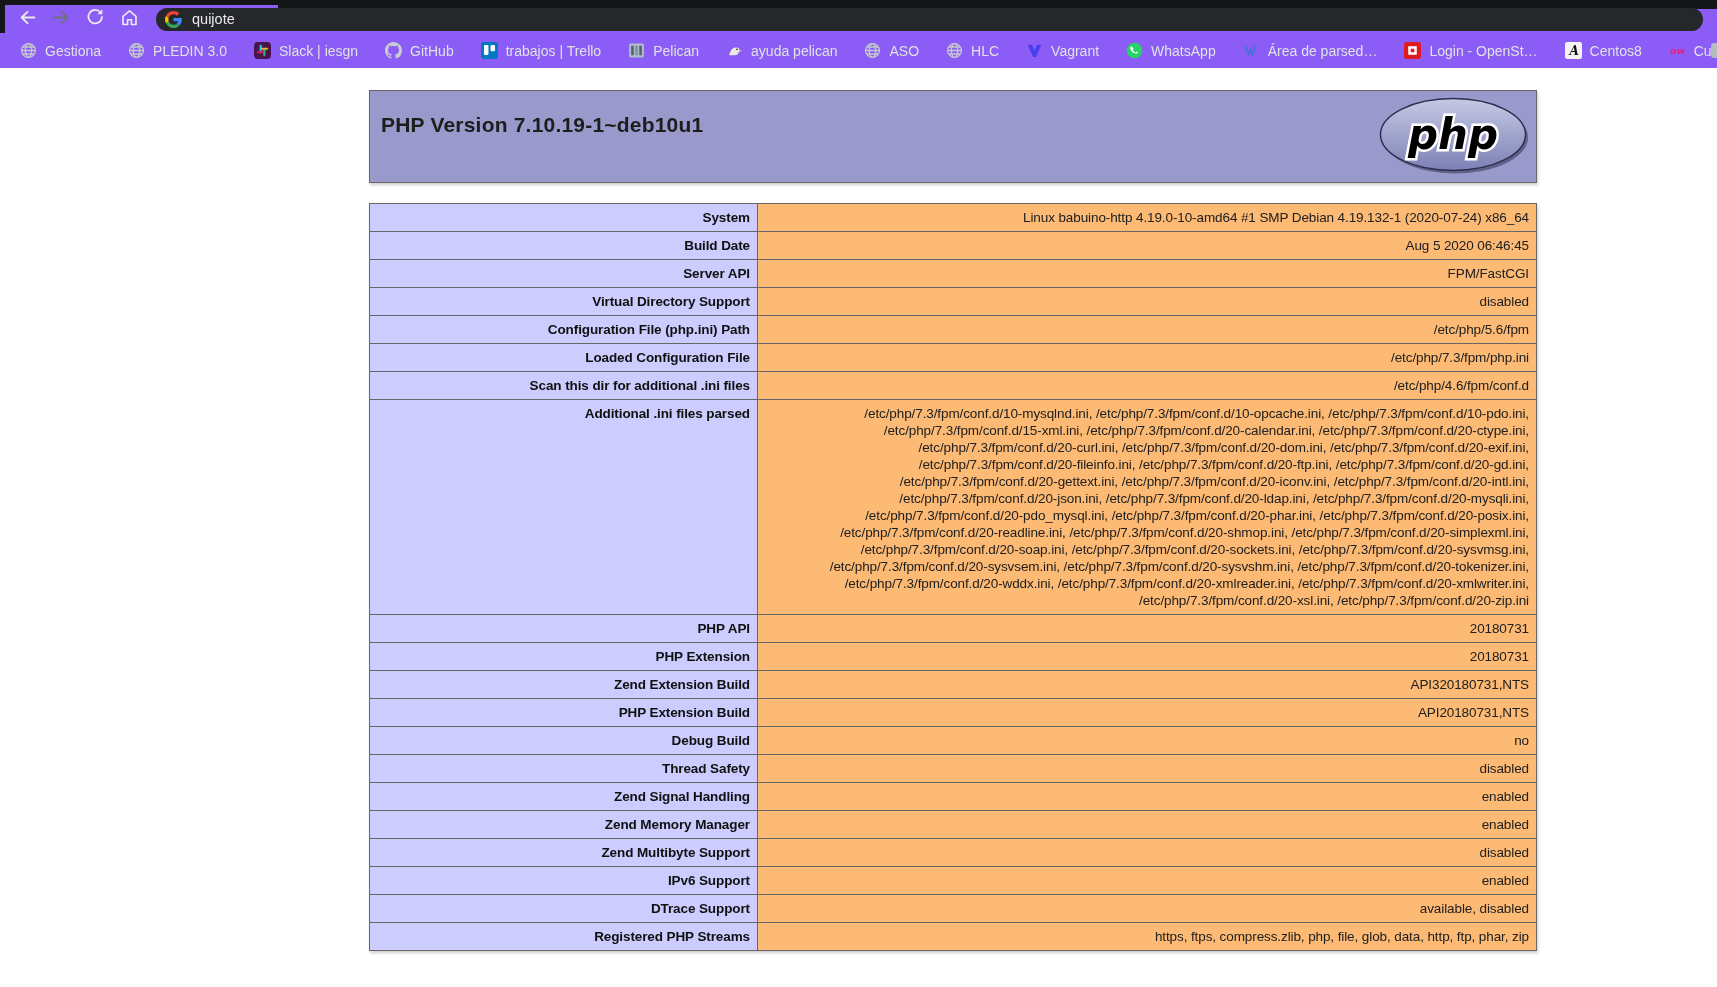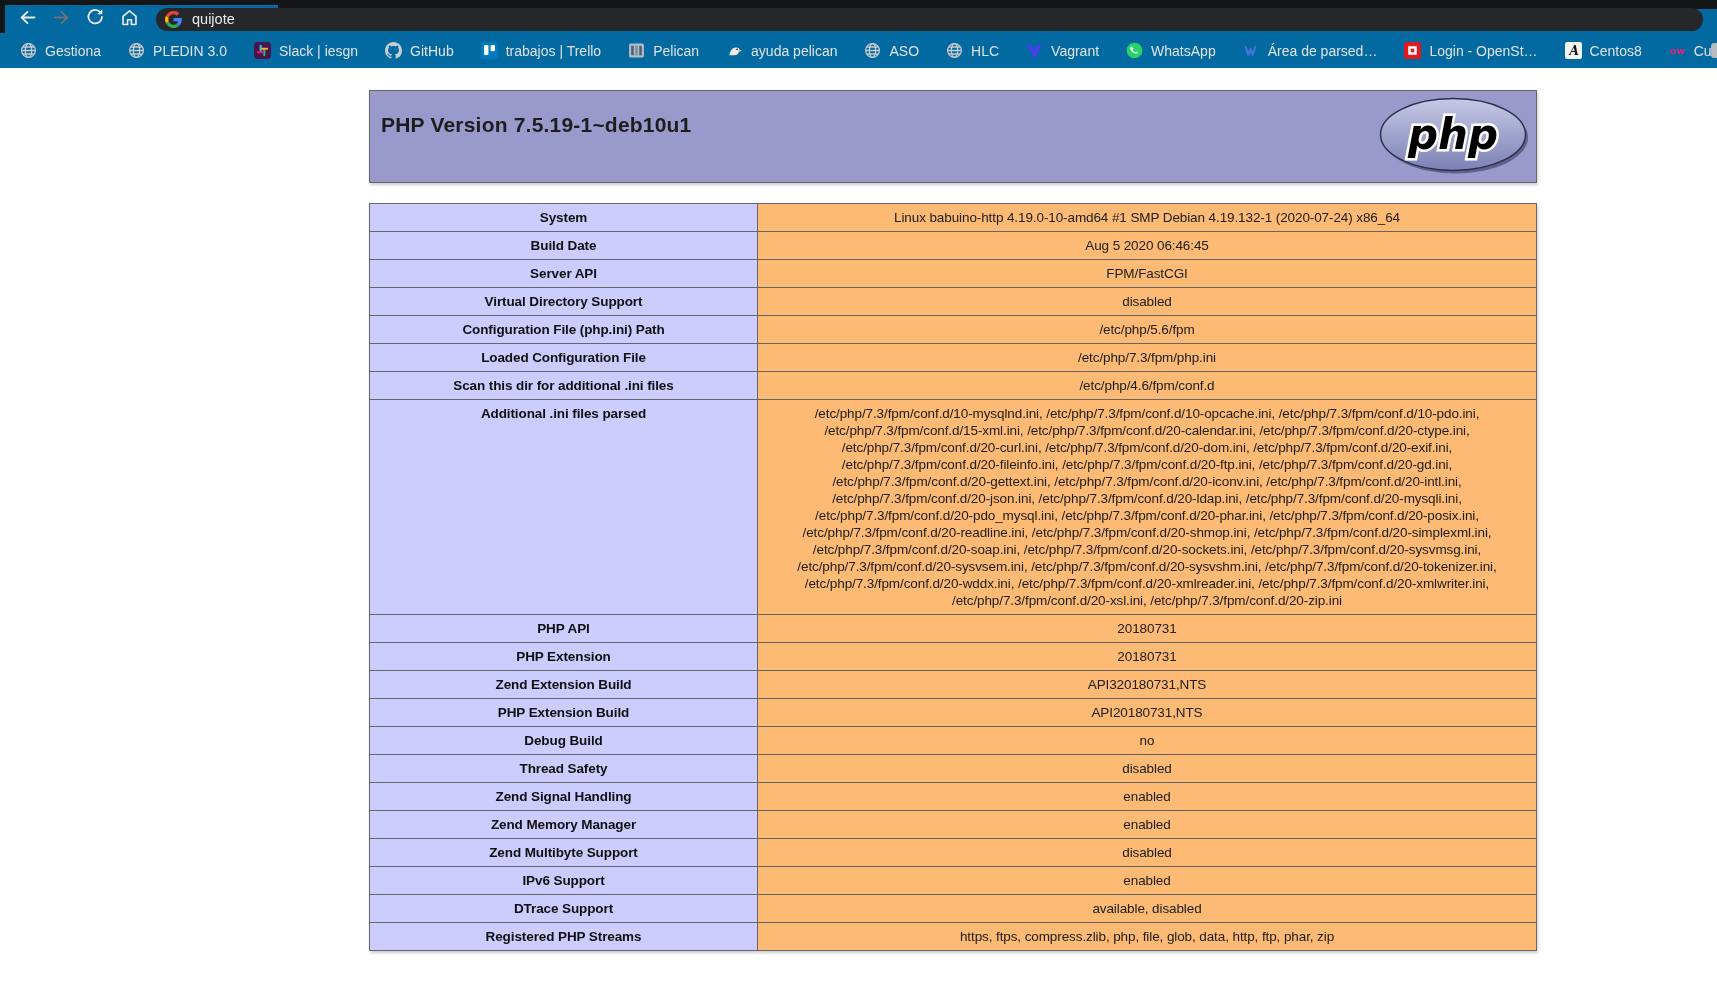--- a/index.html
+++ b/index.html
@@ -2,21 +2,21 @@
 <html><head>
 <meta charset="utf-8">
 <style>
   html,body{margin:0;padding:0}
   body{
     width:1717px;height:987px;overflow:hidden;background:#fff;
     font-family:"Liberation Sans",sans-serif;
     position:relative;
   }
   
-  .browser{position:relative;background:#0369a1;height:68px;width:100%}
+  .browser{position:relative;background:#8b5cf6;height:68px;width:100%}
   .frame-top{position:absolute;top:0;left:0;right:0;height:5px;background:#141517}
   .frame-top-right{position:absolute;top:0;left:278px;right:0;height:9px;background:#141517}
   .frame-left{position:absolute;top:0;left:0;width:5px;height:33px;background:#141517}
   .toolbar{position:relative;display:flex;align-items:center;height:33px;padding:5px 0 0 14px;box-sizing:border-box}
   .nav-btn{width:26px;height:24px;display:flex;align-items:center;justify-content:center;margin-right:8px;flex:0 0 auto;border-radius:13px}
   .omnibox{flex:1;height:23px;background:#26272b;border-radius:12px;margin:0 14px 0 6px;display:flex;align-items:center;padding:0 9px;min-width:0}
   .omni-favicon{width:17px;height:17px;margin-right:10px;display:inline-flex;flex:0 0 auto}
   .omni-text{color:#e8eaed;font-size:14.5px;white-space:nowrap}
   .bookmarks{position:relative;display:flex;align-items:center;height:35px;padding-left:20px;overflow:hidden}
   .bookmark{display:flex;align-items:center;margin-right:27px;white-space:nowrap;cursor:pointer}
@@ -34,21 +34,21 @@
     position:absolute;left:11px;top:22px;margin:0;
     font-size:21px;font-weight:bold;color:#1d1d1d;letter-spacing:.2px;
   }
   .php-logo{position:absolute;right:6px;top:5px;width:153px;height:79px;display:block}
   table.php-info{
     margin-left:369px;margin-top:20px;width:1168px;
     border-collapse:collapse;box-shadow:1px 2px 3px #ccc;table-layout:fixed;
   }
   table.php-info th,table.php-info td{
     border:1px solid #666;padding:5px 7px;font-size:13.5px;line-height:17px;
-    vertical-align:top;text-align:center;letter-spacing:-0.1px;word-wrap:break-word;
+    vertical-align:top;text-align:right;letter-spacing:-0.1px;word-wrap:break-word;
   }
   table.php-info th{background:#ccccff;width:373px;font-weight:bold;color:#101010}
   table.php-info td{background:#fdba74;color:#202020}
 </style>
 </head>
 <body>
 
 <div class="browser">
   <div class="frame-top"></div>
   <div class="frame-top-right"></div>
@@ -255,21 +255,21 @@
       <svg width="17" height="17" viewBox="0 0 16 16">
           <rect x="1" y="1" width="14" height="14" rx="3" fill="#b9bcbf"></rect>
         </svg>
     </span>
   </div>
 </div>
 
 <div class="php-page">
 
   <div class="php-header">
-    <h1 class="php-title">PHP Version 7.5.19-1~deb10u1</h1>
+    <h1 class="php-title">PHP Version 7.10.19-1~deb10u1</h1>
     <svg class="php-logo" viewBox="0 0 153 79">
       <defs>
         <linearGradient id="phpg" x1="0" y1="0" x2="0" y2="1">
           <stop offset="0" stop-color="#c6c9e4"></stop>
           <stop offset="1" stop-color="#7c81b6"></stop>
         </linearGradient>
       </defs>
       <ellipse cx="78.5" cy="41.5" rx="72.5" ry="36" fill="#3c3c5e" opacity="0.6"></ellipse>
       <ellipse cx="76" cy="38.5" rx="72.5" ry="36" fill="url(#phpg)" stroke="#2c2c4e" stroke-width="1.4"></ellipse>
       <text id="php-logo-text" x="76" y="53" text-anchor="middle" font-family="DejaVu Sans, sans-serif" font-size="42" font-weight="bold" font-style="italic" fill="#000" stroke="#fff" stroke-width="5" paint-order="stroke">php</text>

